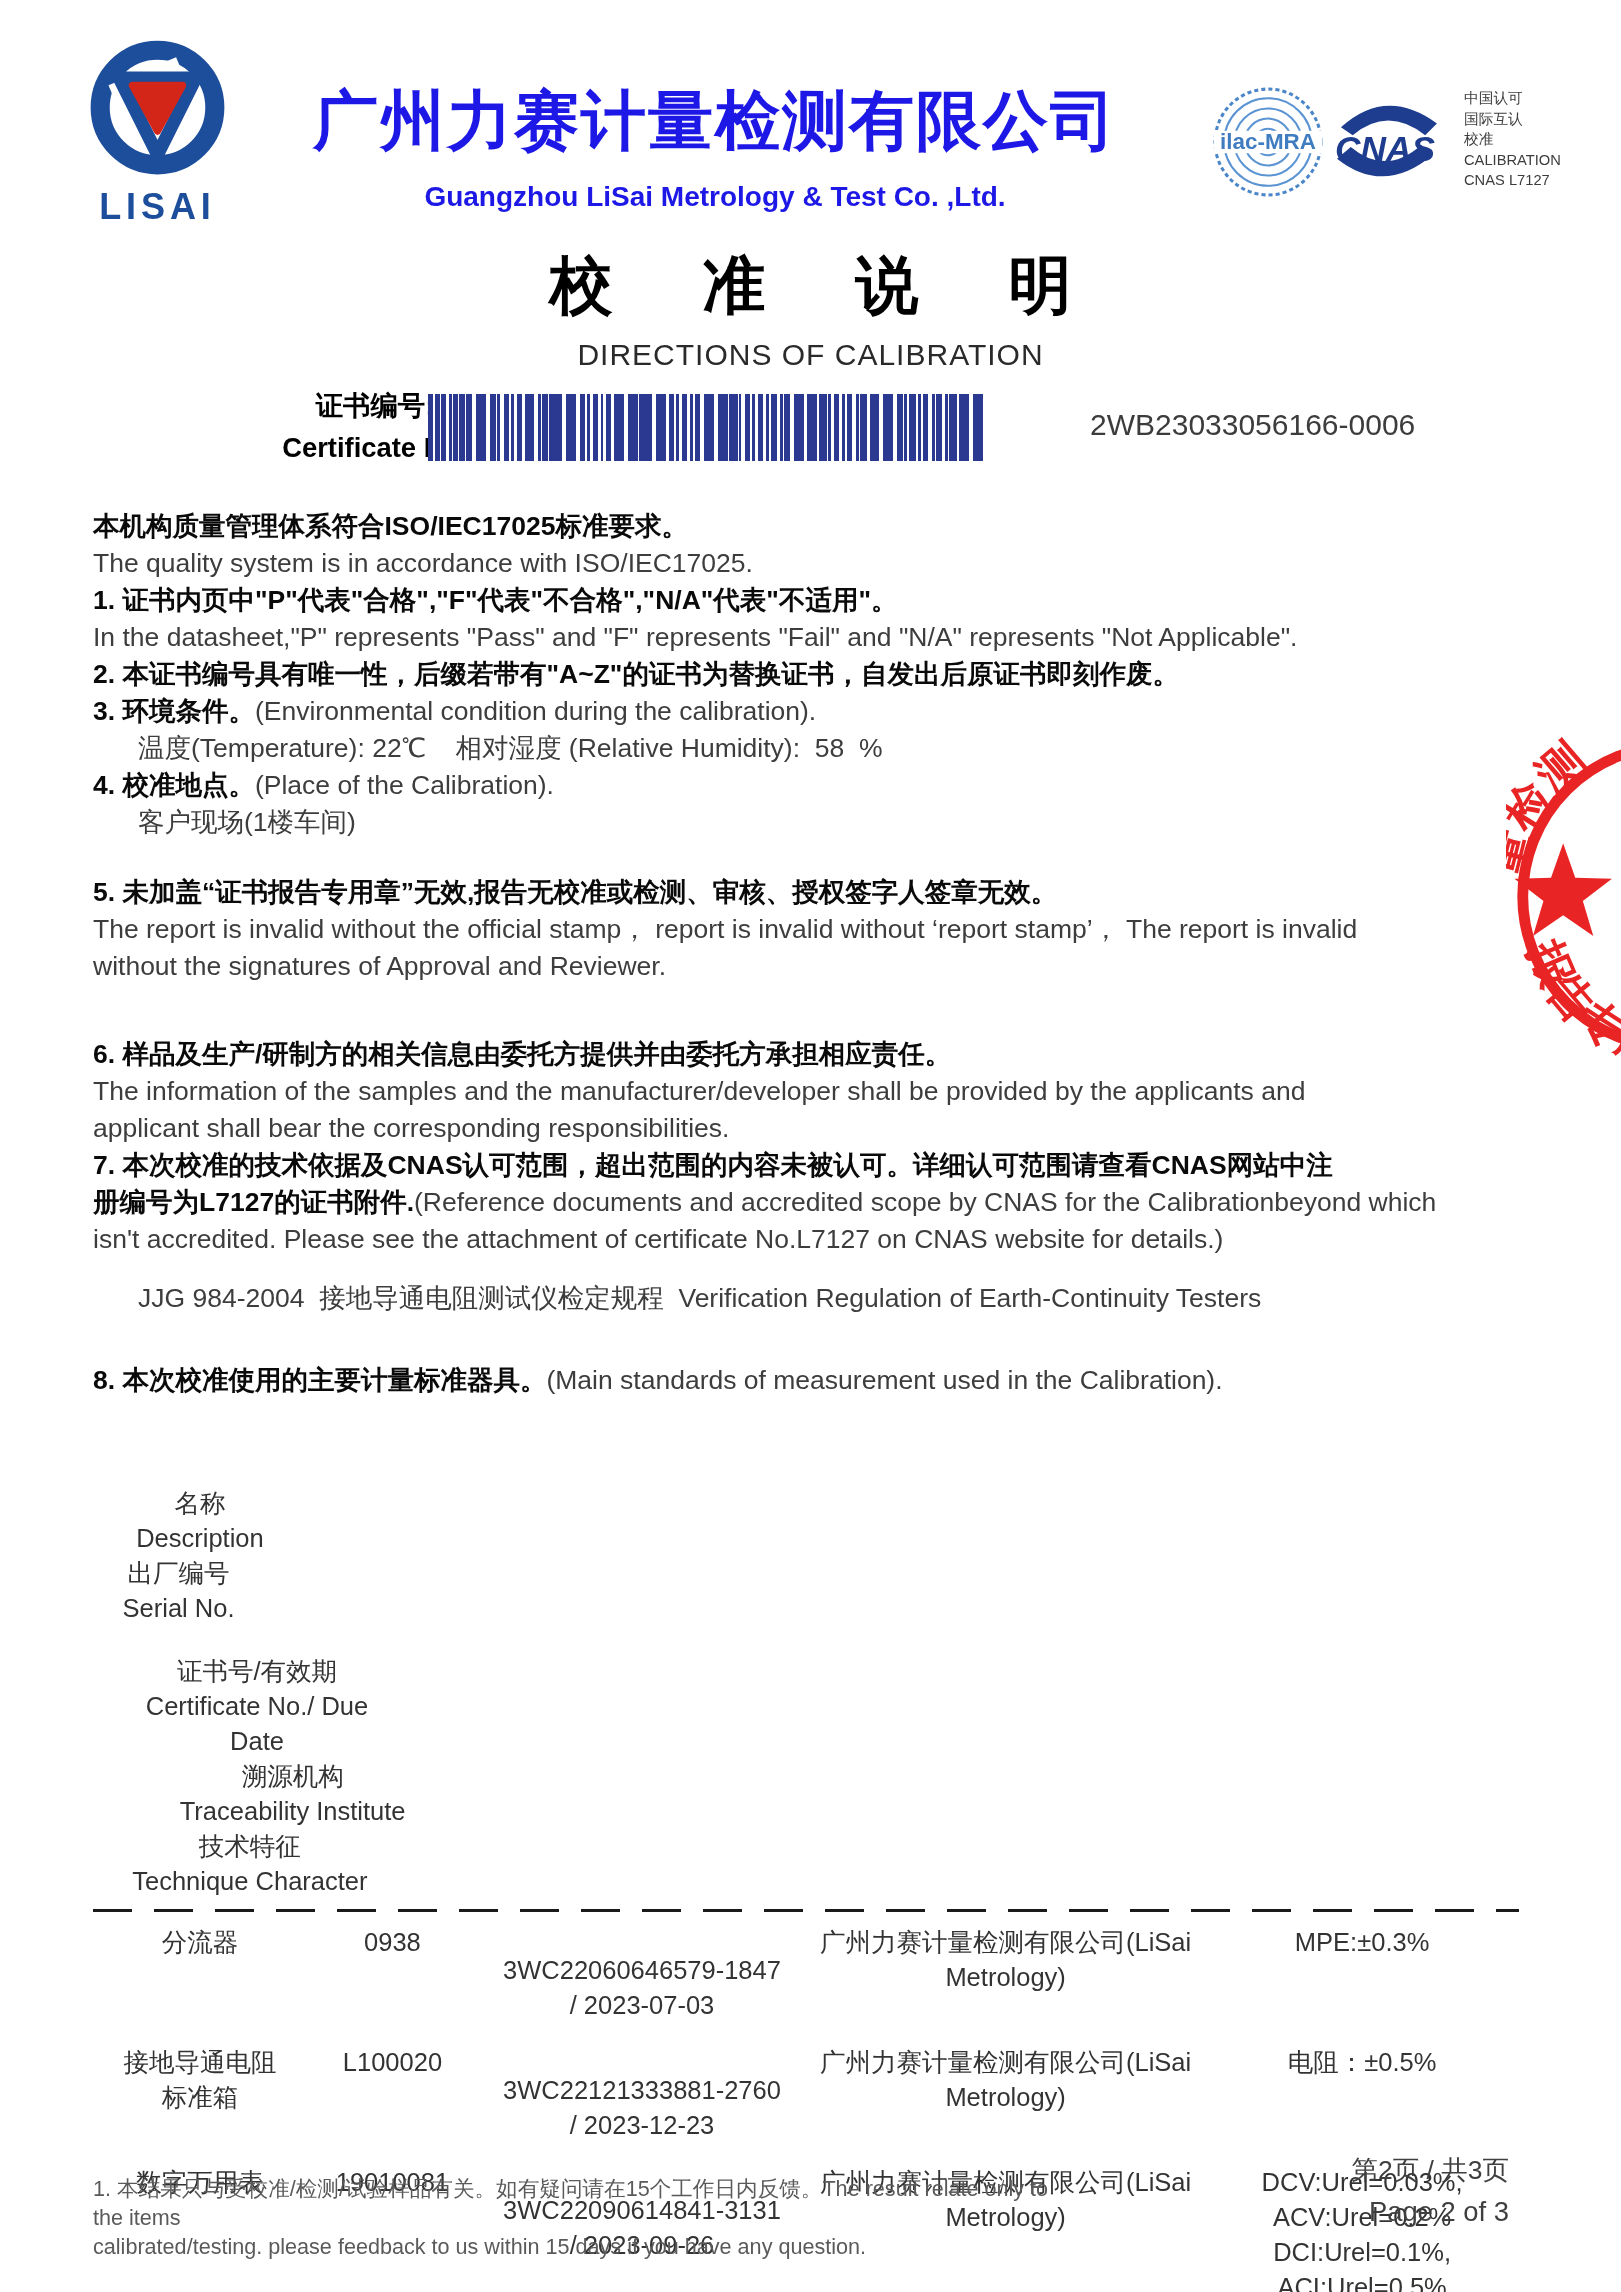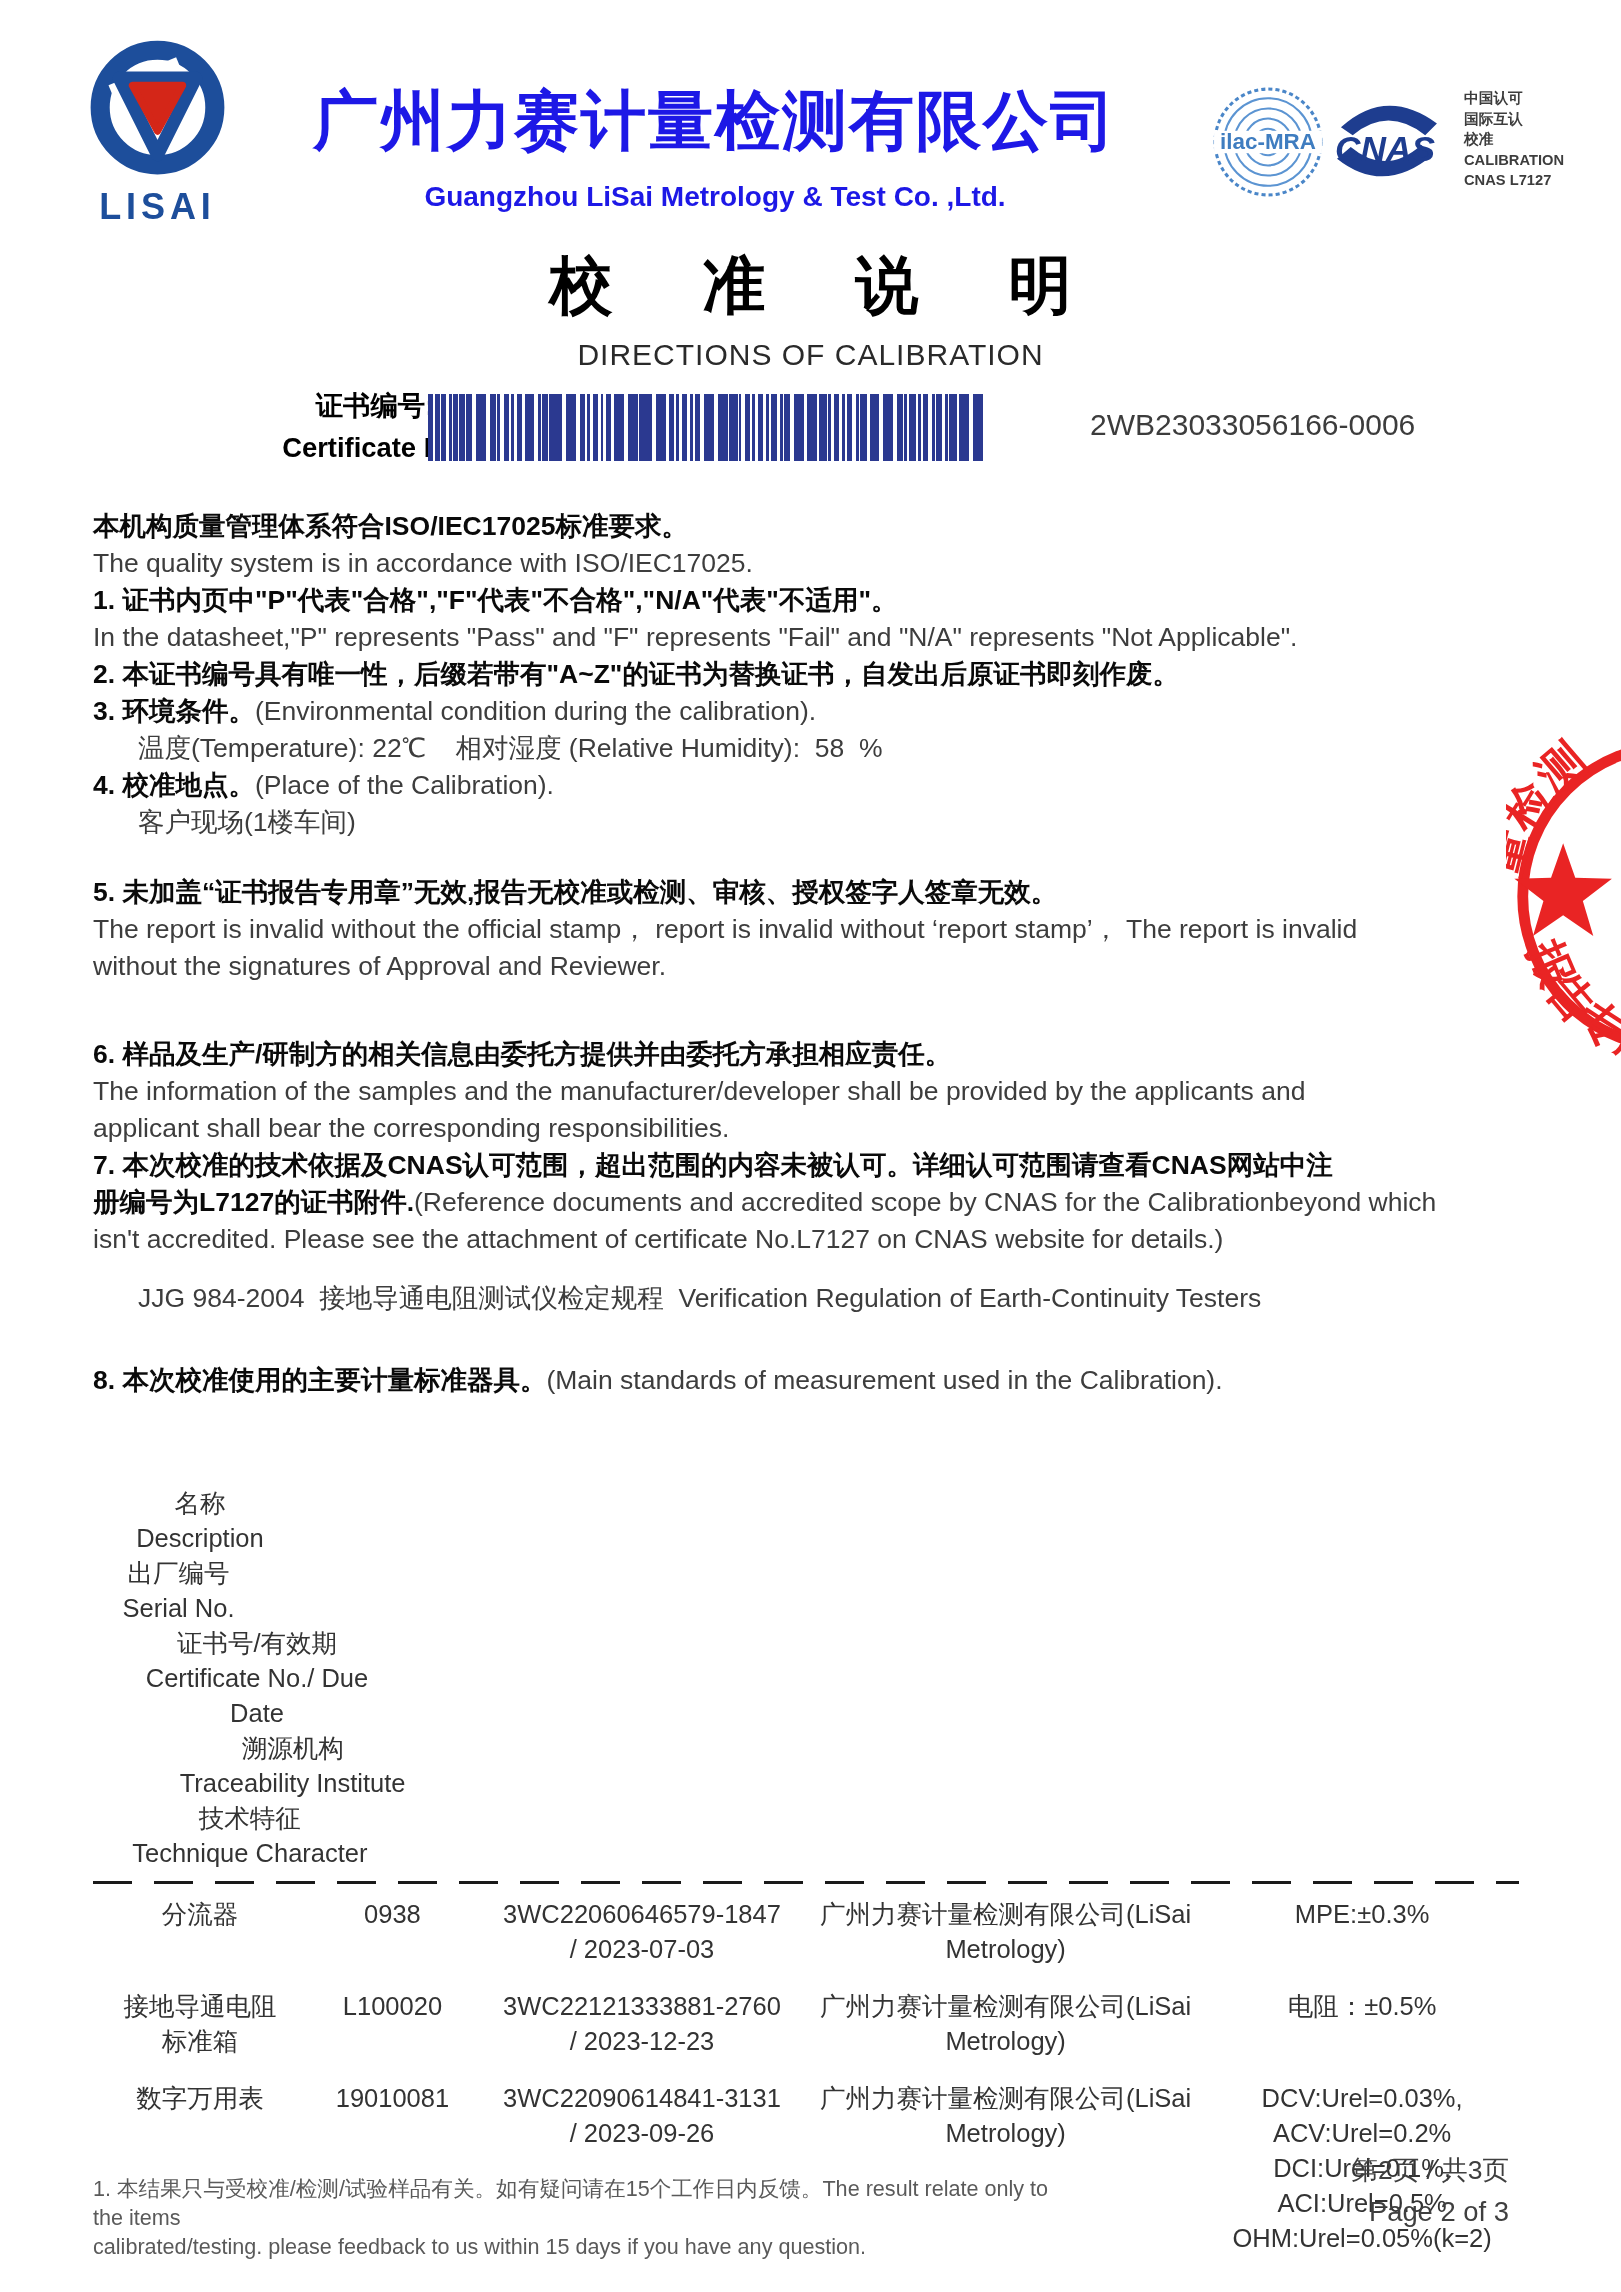--- a/index.html
+++ b/index.html
@@ -10,21 +10,21 @@
   [data-name]{box-sizing:border-box;}
   
   .logo{position:absolute;left:74px;top:37px;width:167px;text-align:center;}
   .logo svg{width:147px;height:147px;display:block;margin:0 auto;}
   .logo-text{font-size:36px;font-weight:bold;color:#1d4e9b;letter-spacing:4.9px;margin-top:2px;}
   .company{position:absolute;left:225px;top:57px;width:980px;text-align:center;}
   .company-cn{font-size:65px;font-weight:bold;color:#1d18e6;letter-spacing:2px;margin-top:20px;}
   .company-en{font-size:28px;font-weight:bold;color:#1d18e6;margin-top:15.7px;}
   .badge-ilac{position:absolute;left:1212px;top:86px;width:112px;height:112px;}
   .badge-cnas{position:absolute;left:1327px;top:94px;width:118px;height:96px;}
-  .badge-text{position:absolute;left:1464px;top:88px;font-size:14.7px;line-height:20.6px;color:#3d3d3d;white-space:pre-line;font-weight:bold;}
+  .badge-text{position:absolute;left:1464px;top:88px;font-size:14.7px;line-height:20.6px;color:#3d3d3d;white-space:pre-line;font-weight:normal;}
   
   .title-cn{position:absolute;top:243px;width:100%;text-align:center;font-size:63px;font-weight:bold;color:#000;letter-spacing:90px;text-indent:90px;}
   .title-en{position:absolute;top:338px;width:100%;text-align:center;font-size:30px;color:#2a2a2a;letter-spacing:1px;}
   
   .cert-label{position:absolute;left:272px;top:388px;width:206px;text-align:center;}
   .cert-label .cn{font-size:27.4px;font-weight:bold;color:#000;}
   .cert-label .en{font-size:27.4px;font-weight:bold;color:#000;margin-top:7.8px;}
   .barcode{position:absolute;left:428px;top:394px;width:555px;height:67px;background-color:#fff;
     background-image:
       repeating-linear-gradient(90deg,#2b3990 0 2.9px,rgba(0,0,0,0) 2.9px 6.9px),
@@ -37,21 +37,21 @@
   .body .ln{min-height:37px;}
   .cnb{font-weight:bold;color:#0a0a0a;}
   .pre{white-space:pre-line;}
   .prw{white-space:pre-wrap;}
   .ind{padding-left:45px;}
   .mt34{margin-top:33px;} .mt52{margin-top:51px;} .mt22{margin-top:21.6px;} .mt46{margin-top:45px;}
   
   .stdtable{position:absolute;left:93px;top:1486px;width:1426px;font-size:25.5px;line-height:35px;color:#333;}
   .trow{display:flex;align-items:flex-start;}
   .trow>div{text-align:center;white-space:pre-line;}
-  .c1{width:15%;} .c2{width:12%;} .c3{width:23%;} .c4{width:28%;} .c5{width:22%;}
+  .c1{width:15%;} .c2{width:12%;} .c3{width:23%;margin-top:28px;} .c4{width:28%;} .c5{width:22%;}
   .thead{margin-bottom:9.8px;flex-direction:column;}
   .dashline{height:2.9px;margin:7.8px 0 13.7px 0;
     background:repeating-linear-gradient(90deg,#1a1a1a 0 39px,rgba(0,0,0,0) 39px 61px);}
   .trow.data{margin-bottom:21.6px;}
   
   .stamp{position:absolute;left:1506px;top:729px;width:335px;height:335px;opacity:.93;}
   
   .footer-notes{position:absolute;left:93px;top:2145px;width:970px;font-size:21.6px;line-height:29px;color:#5a5a5a;white-space:pre-line;}
   .footer-page{position:absolute;right:112px;top:2152px;text-align:right;color:#3f3f3f;}
   .footer-page .cn{font-size:26.5px;}

